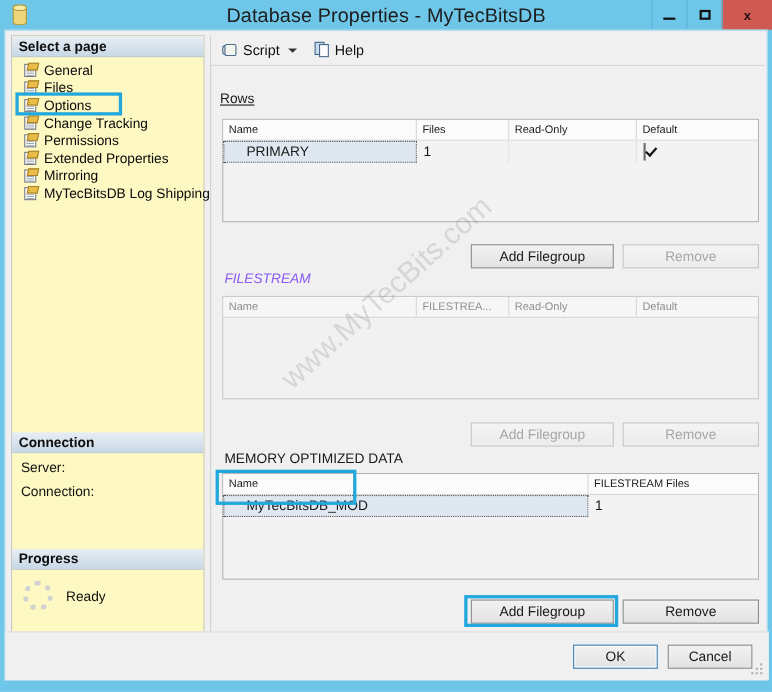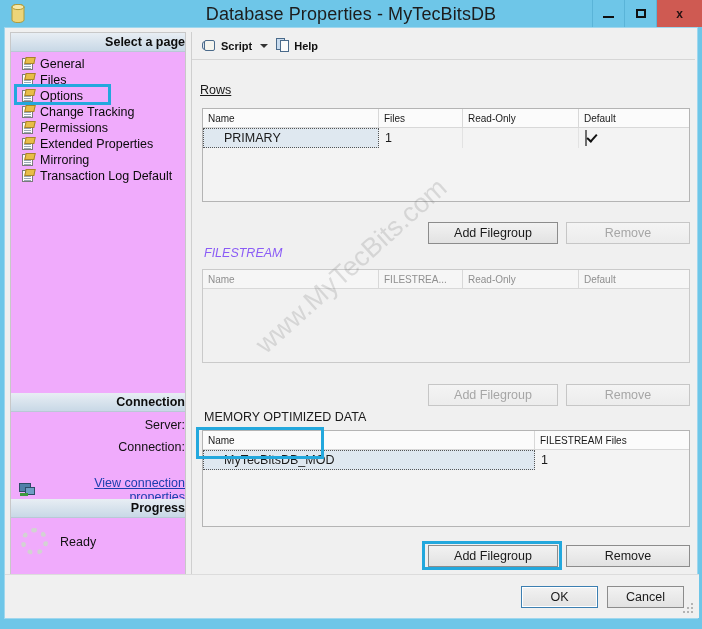--- a/index.html
+++ b/index.html
@@ -51,23 +51,22 @@
     position: absolute; left: 4px; top: 27px;
     width: 694px; height: 592px;
     background: #f0f0f0;
     border: 1px solid #9fd7ee;
   }
 
   
   .leftpanel {
     position: absolute; left: 5px; top: 4px;
     width: 176px; height: 576px;
-    background: #f0abfc;
+    background: #fef9c3;
     border: 1px solid #c8c8c8;
-    text-align: right;
   }
   .section-head {
     background: linear-gradient(to bottom, #e8eef4 0%, #c8d8e6 100%);
     height: 19px; line-height: 19px;
     padding-left: 6px;
     font-size: 12.5px; font-weight: bold; color: #0d0d0d;
     border-bottom: 1px solid #b9c8d6;
   }
   .pagelist { padding: 4px 0 0 8px; }
   .pageitem {
@@ -143,21 +142,21 @@
     border: 1px solid #cfcfcf;
     border-top: none; border-right: none; border-bottom: none;
   }
   .toolbar {
     position: absolute; left: 0; top: 0;
     width: 503px; height: 28px;
     display: flex; align-items: center;
     border-bottom: 1px solid #d6d6d6;
     background: #f0f0f0;
   }
-  .tb-item { display: flex; align-items: center; margin-left: 10px; font-size: 11px; color: #111; font-weight: bold; }
+  .tb-item { display: flex; margin-left: 10px; font-size: 13px; color: #111; }
   .scroll-icon { width: 15px; height: 15px; margin-right: 4px; position: relative; flex: none; }
   .scroll-icon .body {
     position: absolute; left: 2px; top: 2px; width: 11px; height: 11px;
     background: #f4f4ee; border: 1px solid #4a6a8a; border-radius: 2px;
   }
   .scroll-icon .curl {
     position: absolute; left: 0px; top: 3px; width: 6px; height: 9px;
     border: 1px solid #4a6a8a; border-radius: 3px; background: #dce6f0;
   }
   .caret { width: 0; height: 0; border-left: 4px solid transparent; border-right: 4px solid transparent;
@@ -349,37 +348,29 @@
           <span class="plabel">Mirroring</span>
         </div>
         <div class="pageitem">
           <span class="pageicon">
             <span class="sheet"></span>
               <span class="ln" style="top:7px"></span>
               <span class="ln" style="top:9px"></span>
               <span class="ln" style="top:11px"></span>
               <span class="flag"></span>
           </span>
-          <span class="plabel">Transaction Log Default</span>
+          <span class="plabel">MyTecBitsDB Log Shipping</span>
         </div>
       </div>
 
       <div style="position:absolute; left:0; top:360px; width:174px;">
         <div class="section-head">Connection</div>
         <div class="conn-block">
           <div class="conn-row">Server:</div>
           <div class="conn-row">Connection:</div>
-          <div class="connlink">
-            <span class="neticon">
-              <span class="mon"></span>
-                <span class="mon2"></span>
-                <span class="plug"></span>
-            </span>
-            <a href="#">View connection properties</a>
-          </div>
         </div>
       </div>
 
       <div style="position:absolute; left:0; top:466px; width:174px;">
         <div class="section-head">Progress</div>
         <div class="progress-block">
           <span class="spinner"></span>
           <span class="ready-text">Ready</span>
         </div>
       </div>
@@ -391,21 +382,21 @@
 
       <div class="toolbar">
         <div class="tb-item">
           <span class="scroll-icon">
             <span class="curl"></span>
               <span class="body"></span>
           </span>
           <span>Script</span>
         </div>
         <div class="caret"></div>
-        <div class="tb-item" style="margin-left:0">
+        <div class="tb-item" style="margin-left:8px">
           <span class="help-icon">
             <span class="p1"></span>
               <span class="p2"></span>
           </span>
           <span>Help</span>
         </div>
       </div>
 
       <div class="group-label" style="left:8px; top:51px;text-decoration:underline;">Rows</div>
       <div class="grid" style="left:10px; top:76px; width:488px; height:94px;">

